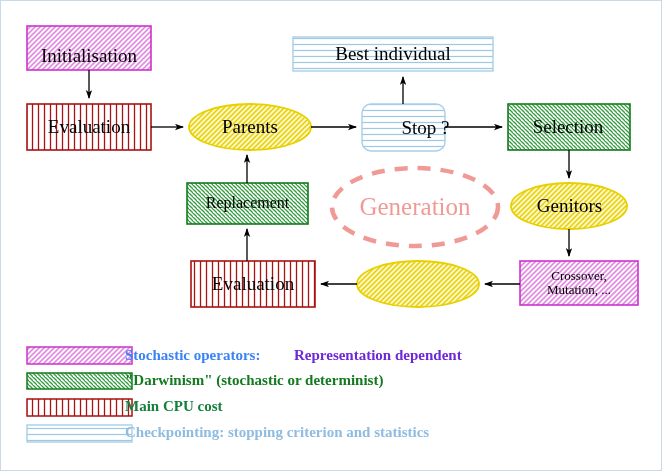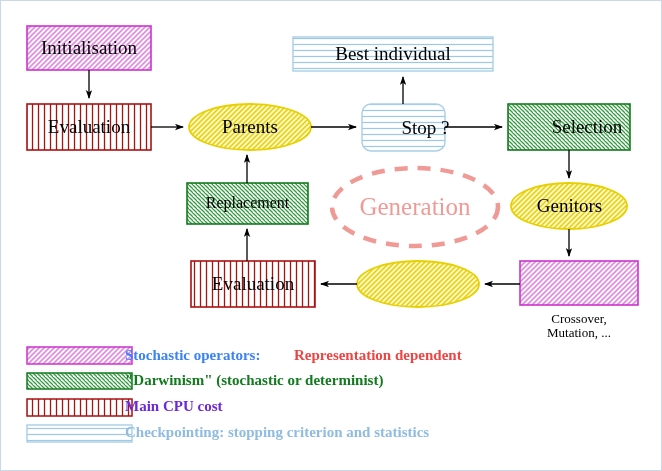--- a/index.html
+++ b/index.html
@@ -29,34 +29,34 @@
     align-items: center;
     justify-content: center;
     text-align: center;
     color: #000000;
     pointer-events: none;
     line-height: 1.05;
     white-space: pre-line;
   }
   .lbl-big   { font-size: 19px; }
   .lbl-med   { font-size: 16px; text-align: right; }
-  .lbl-small { font-size: 13px; margin-top: 43px; }
+  .lbl-small { font-size: 13px; }
   .lbl-gen   { font-size: 25px; color: #f09a96; }
 
   .legend-text {
     position: absolute;
     font-family: "Liberation Serif", "DejaVu Serif", serif;
     font-size: 15px;
     font-weight: bold;
     white-space: pre;
   }
   .lg-magenta { color: #3b82f6; }
-  .lg-gold    { color: #ef4444; text-align: right; }
+  .lg-gold    { color: #6d28d9; text-align: right; }
   .lg-green   { color: #137a1f; }
-  .lg-red     { color: #6d28d9; }
+  .lg-red     { color: #15803d; }
   .lg-blue    { color: #8fbce0; }
 </style>
 </head>
 <body>
 
 <div id="canvas">
 
   <svg id="svgroot" viewBox="0 0 662 471">
     <defs>
 
@@ -131,31 +131,31 @@
     </g>
 
     <g>
       <rect x="26" y="346" width="105" height="17" fill="url(#magenta-diag)" stroke="#cc33cc" stroke-width="1.5"></rect>
       <rect x="26" y="372" width="105" height="16" fill="url(#green-diag)" stroke="#137a1f" stroke-width="1.5"></rect>
       <rect x="26" y="398" width="105" height="17" fill="url(#red-vert)" stroke="#aa1111" stroke-width="1.5"></rect>
       <rect x="26" y="424" width="105" height="17" fill="url(#blue-horiz)" stroke="#a8cfe6" stroke-width="1.4"></rect>
     </g>
   </svg>
 
-  <div class="node-label lbl-big" style="left:26px; top:25px; width:124px; height:44px;">Initialisation</div>
+  <div class="node-label lbl-big" style="left:26px; top:33px; width:124px; height:44px;">Initialisation</div>
 
   <div class="node-label lbl-big" style="left:26px; top:103px; width:124px; height:46px;">Evaluation</div>
 
   <div class="node-label lbl-big" style="left:188px; top:103px; width:122px; height:46px;">Parents</div>
 
   <div class="node-label lbl-big" style="left:292px; top:36px; width:200px; height:34px;border-radius:8px;">Best individual</div>
 
   <div class="node-label lbl-big" style="left:361px; top:103px; width:83px; height:47px;padding-left:22px;">Stop ?</div>
 
-  <div class="node-label lbl-big" style="left:525px; top:103px; width:122px; height:46px;">Selection</div>
+  <div class="node-label lbl-big" style="left:506px; top:103px; width:122px; height:46px;">Selection</div>
 
   <div class="node-label lbl-big" style="left:510px; top:182px; width:117px; height:46px;">Genitors</div>
 
   <div class="node-label lbl-small" style="left:519px; top:260px; width:118px; height:44px;">Crossover,
 Mutation, ...</div>
 
 
   <div class="node-label lbl-big" style="left:190px; top:260px; width:124px; height:46px;">Evaluation</div>
 
   <div class="node-label lbl-med" style="left:186px; top:182px; width:121px; height:41px;">Replacement</div>

